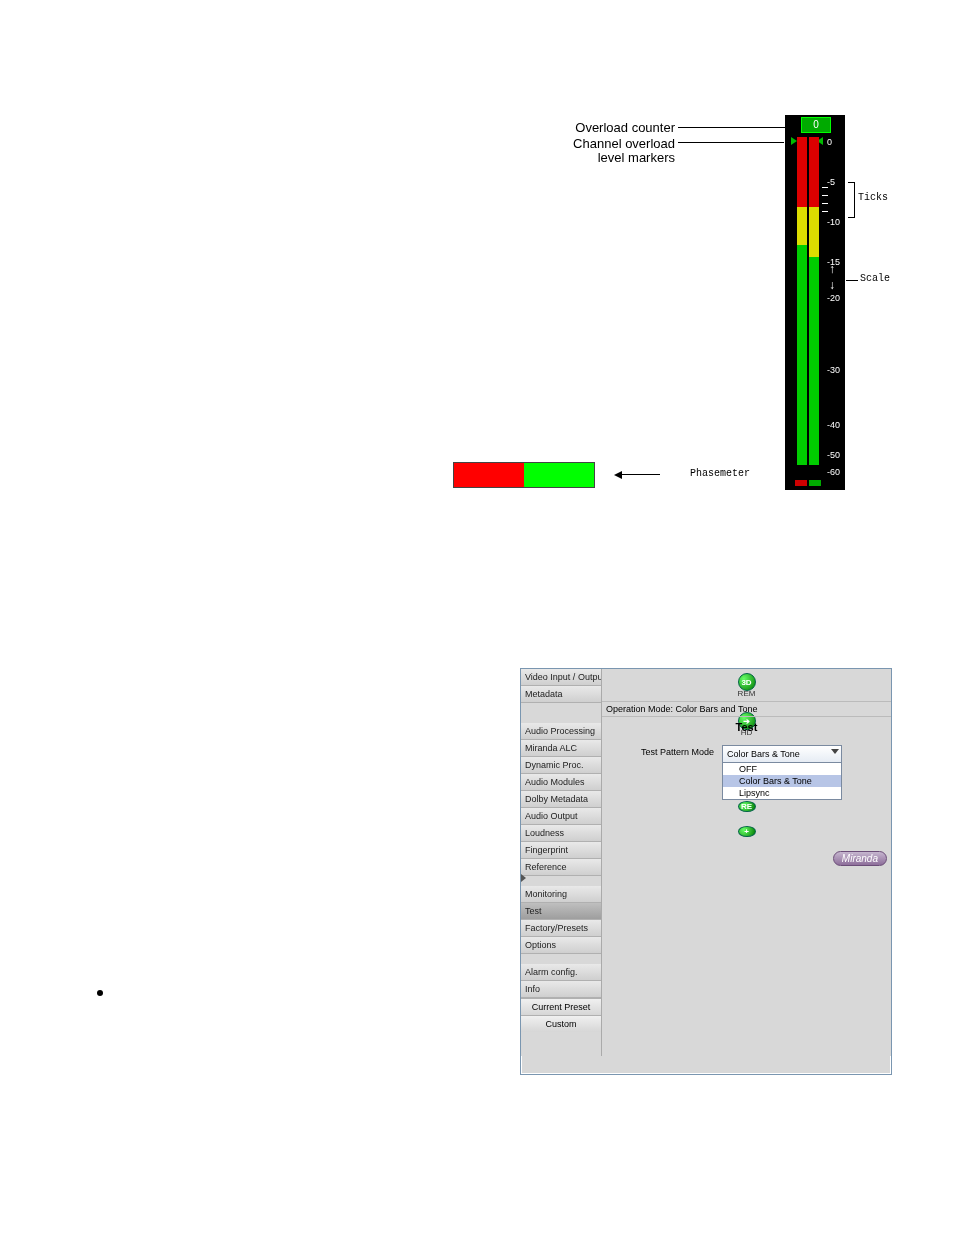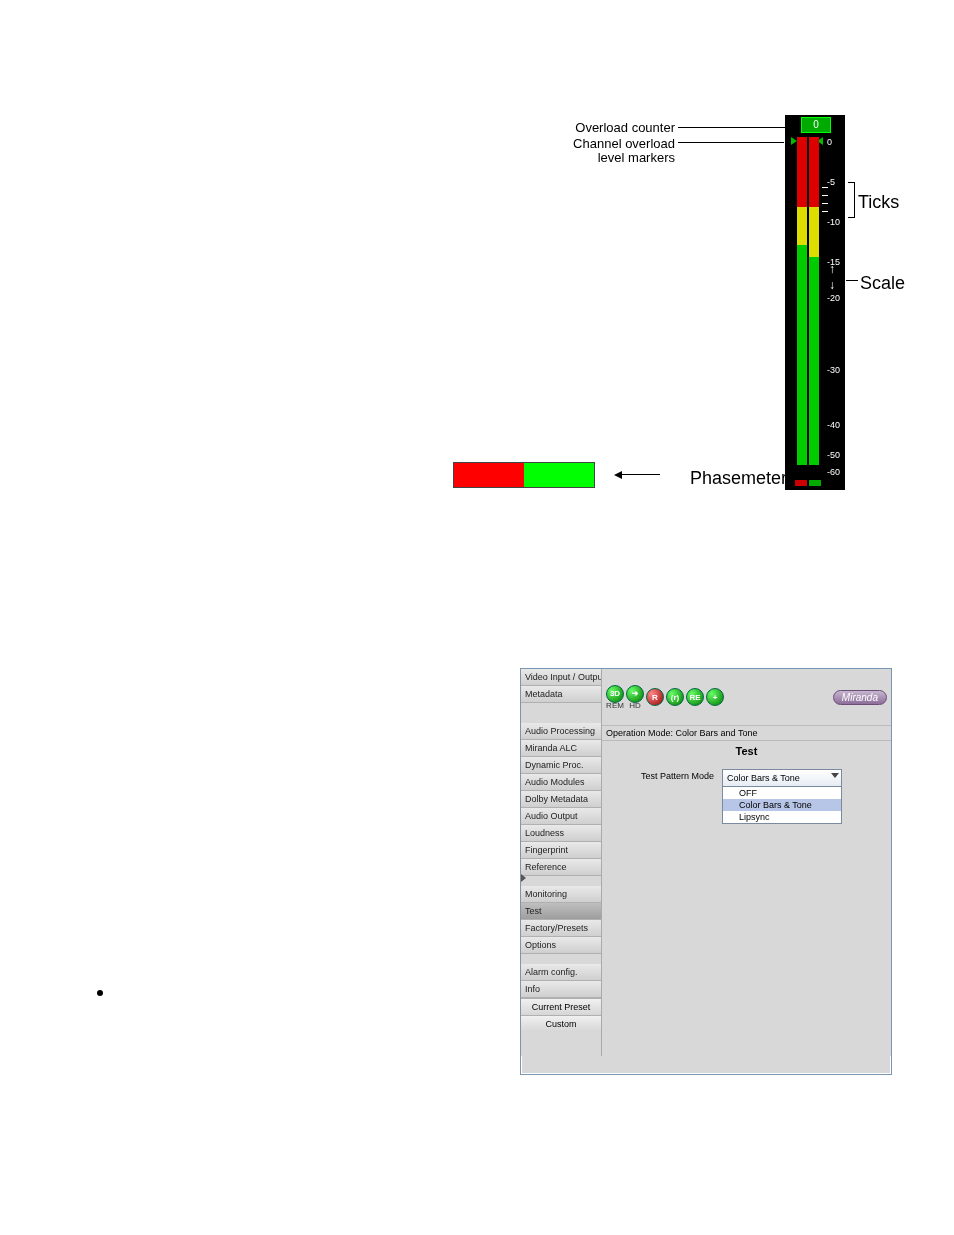--- a/index.html
+++ b/index.html
@@ -1,21 +1,21 @@
 <!DOCTYPE html>
 <html><head>
 <meta charset="utf-8">
 <style>
   html,body{margin:0;padding:0;background:#fff;font-family:Arial,Helvetica,sans-serif;font-size:11px;color:#000;}
   .page{position:relative;width:954px;height:1235px;}
 
   
   .vu-wrap{position:absolute;left:660px;top:115px;}
   .vu-label{position:absolute;white-space:nowrap;font-size:13px;text-align:right;}
-  .vu-right-label{position:absolute;white-space:nowrap;font-size:18px;}
+  .vu-right-label{position:absolute;white-space:nowrap;font-size:10px;font-family:Liberation Mono, monospace;}
   .vu{position:relative;width:60px;height:375px;background:#000;}
   .overload-counter{position:absolute;left:16px;top:2px;width:28px;height:14px;background:#0a0;border:1px solid #0f0;color:#fff;font-size:10px;text-align:center;line-height:14px;}
   .overload-arrow-l{position:absolute;left:6px;top:22px;width:0;height:0;border-top:4px solid transparent;border-bottom:4px solid transparent;border-left:6px solid #0b0;}
   .overload-arrow-r{position:absolute;left:32px;top:22px;width:0;height:0;border-top:4px solid transparent;border-bottom:4px solid transparent;border-right:6px solid #0b0;}
   .bar{position:absolute;width:10px;background:#0f0;}
   .bar.left{left:12px;}
   .bar.right{left:24px;}
   
   .bar .seg{position:absolute;width:100%;}
   .ticklabel{position:absolute;left:42px;color:#fff;font-size:9px;}
@@ -45,21 +45,21 @@
   .winbtn{width:22px;height:14px;border:1px solid #888;background:linear-gradient(#fdfdfd,#dcdcdc);font-size:9px;line-height:12px;text-align:center;color:#333;}
   .winbtn.close{background:linear-gradient(#f66,#d11);color:#fff;border-color:#a00;}
   .body{display:flex;height:calc(100% - 18px);}    
   .sidebar{width:80px;background:#d8d8d8;border-right:1px solid #aaa;display:flex;flex-direction:column;}
   .sb-item{height:16px;line-height:16px;padding:0 4px;font-size:9px;color:#222;background:linear-gradient(#e9e9e9,#cfcfcf);border-bottom:1px solid #b0b0b0;cursor:default;white-space:nowrap;overflow:hidden;}
   .sb-item.sel{background:linear-gradient(#bfbfbf,#9e9e9e);}  
   .sb-gap{height:10px;}
   .sb-foot{height:16px;line-height:16px;text-align:center;font-size:9px;background:linear-gradient(#f0f0f0,#d6d6d6);border-top:1px solid #b0b0b0;}
   .sb-arrow{position:absolute;left:0;top:205px;width:0;height:0;border-top:4px solid transparent;border-bottom:4px solid transparent;border-left:5px solid #555;}
   .main{flex:1;display:flex;flex-direction:column;background:#d8d8d8;}
-  .icon-row{height:24px;display:flex;align-items:center;gap:2px;padding:16px 4px;border-bottom:1px solid #bbb;}
+  .icon-row{height:24px;display:flex;align-items:center;gap:14px;padding:4px 4px;border-bottom:1px solid #bbb;flex-direction:column;}
   .circ{width:16px;height:16px;border-radius:50%;border:1px solid #064;display:flex;align-items:center;justify-content:center;font-size:8px;font-weight:bold;color:#fff;}
   .circ.g{background:radial-gradient(circle at 30% 30%,#6f6,#070);}    
   .circ.r{background:radial-gradient(circle at 30% 30%,#f88,#900);}    
   .icon-sub{font-size:8px;color:#333;margin-top:-2px;}
   .miranda{margin-left:auto;padding:1px 8px;border-radius:8px;background:linear-gradient(#c6b6cf,#8d6e9a);color:#fff;font-size:10px;font-style:italic;border:1px solid #6b4d78;}
   .opmode{padding:2px 4px;font-size:9px;border-bottom:1px solid #bbb;}
   .test-title{text-align:center;font-weight:bold;font-size:11px;padding:4px 0;}
   .form-row{display:flex;align-items:flex-start;padding:8px 12px;gap:8px;}
   .form-label{width:100px;text-align:right;font-size:9px;padding-top:2px;}
   .combo-wrap{width:120px;}

